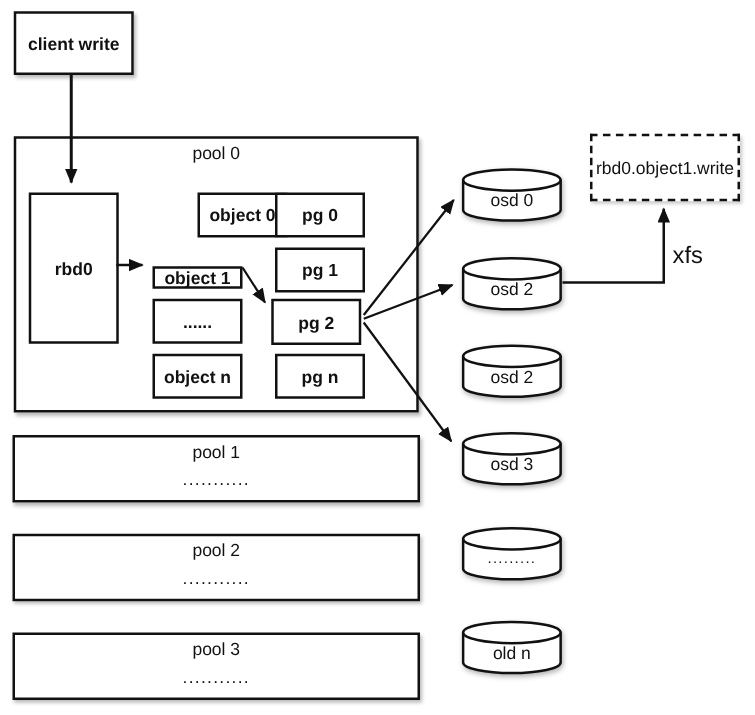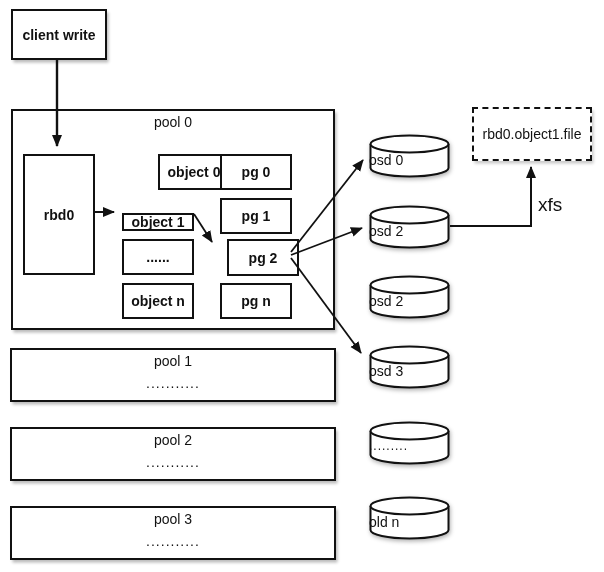--- a/index.html
+++ b/index.html
@@ -17,21 +17,21 @@
     box-shadow:1.5px 2.5px 3px rgba(0,0,0,0.28);
   }
   .container-title{position:absolute;top:3px;left:0;right:0;text-align:center;font-size:14px;}
   .pool-strip{
     position:absolute;background:#fff;border:2px solid #111;box-sizing:border-box;
     box-shadow:1.5px 2.5px 3px rgba(0,0,0,0.28);
   }
   .pool-strip .dots{position:absolute;top:25px;left:0;right:0;text-align:center;font-size:14px;letter-spacing:1px;}
   .cylinder{position:absolute;width:81px;height:46px;}
   .cylinder svg{position:absolute;top:0;left:0;filter:drop-shadow(1.5px 2px 2px rgba(0,0,0,0.3));}
-  .cylinder .cyl-label{position:absolute;top:18px;left:0;right:0;font-size:14px;}
+  .cylinder .cyl-label{position:absolute;top:18px;left:0;right:0;text-align:center;font-size:14px;}
   .dashed-box{
     position:absolute;background:#fff;border:2px dashed #111;box-sizing:border-box;
     display:flex;align-items:center;justify-content:center;font-size:14px;
     box-shadow:1.5px 2.5px 3px rgba(0,0,0,0.22);
   }
   .edge-label{position:absolute;font-size:19px;}
   #arrows{position:absolute;top:0;left:0;pointer-events:none;z-index:5;}
 </style>
 </head>
 <body>
@@ -61,21 +61,21 @@
     <div class="node" style="left:109px;top:172px;width:72px;height:36px;box-shadow:none;">
       <span>object n</span>
     </div>
 
     <div class="node" style="left:207px;top:43px;width:72px;height:36px;box-shadow:none;">
       <span>pg 0</span>
     </div>
     <div class="node" style="left:207px;top:87px;width:72px;height:36px;box-shadow:none;">
       <span>pg 1</span>
     </div>
-    <div class="node" style="left:214px;top:128px;width:72px;height:37px;box-shadow:none;">
+    <div class="node" style="left:204px;top:128px;width:72px;height:37px;box-shadow:none;">
       <span>pg 2</span>
     </div>
     <div class="node" style="left:207px;top:172px;width:72px;height:36px;box-shadow:none;">
       <span>pg n</span>
     </div>
   </div>
 
   <div class="pool-strip" style="left:10px;top:348px;width:326px;height:54px;">
     <div class="container-title">pool 1</div>
     <div class="dots">...........</div>
@@ -126,21 +126,21 @@
   </div>
   <div class="cylinder" style="left:369px;top:496px;">
     <svg width="81" height="46" viewBox="0 0 81 46">
       <path d="M 1.5 10 L 1.5 34 A 39 8.5 0 0 0 79.5 34 L 79.5 10" fill="#fff" stroke="#111" stroke-width="2"></path>
       <ellipse cx="40.5" cy="10" rx="39" ry="8.5" fill="#fff" stroke="#111" stroke-width="2"></ellipse>
     </svg>
     <div class="cyl-label">old n</div>
   </div>
 
   <div class="dashed-box" style="left:472px;top:107px;width:120px;height:54px;">
-    <span>rbd0.object1.file</span>
+    <span>rbd0.object1.write</span>
   </div>
 
   <div class="edge-label" style="left:538px;top:194px;">xfs</div>
 
   <svg id="arrows" width="604" height="572" viewBox="0 0 604 572">
     <defs>
       <marker id="ah" markerUnits="userSpaceOnUse" markerWidth="13" markerHeight="11" refX="11" refY="5" orient="auto">
         <path d="M0,0 L12,5 L0,10 Z" fill="#111"></path>
       </marker>
     </defs>

